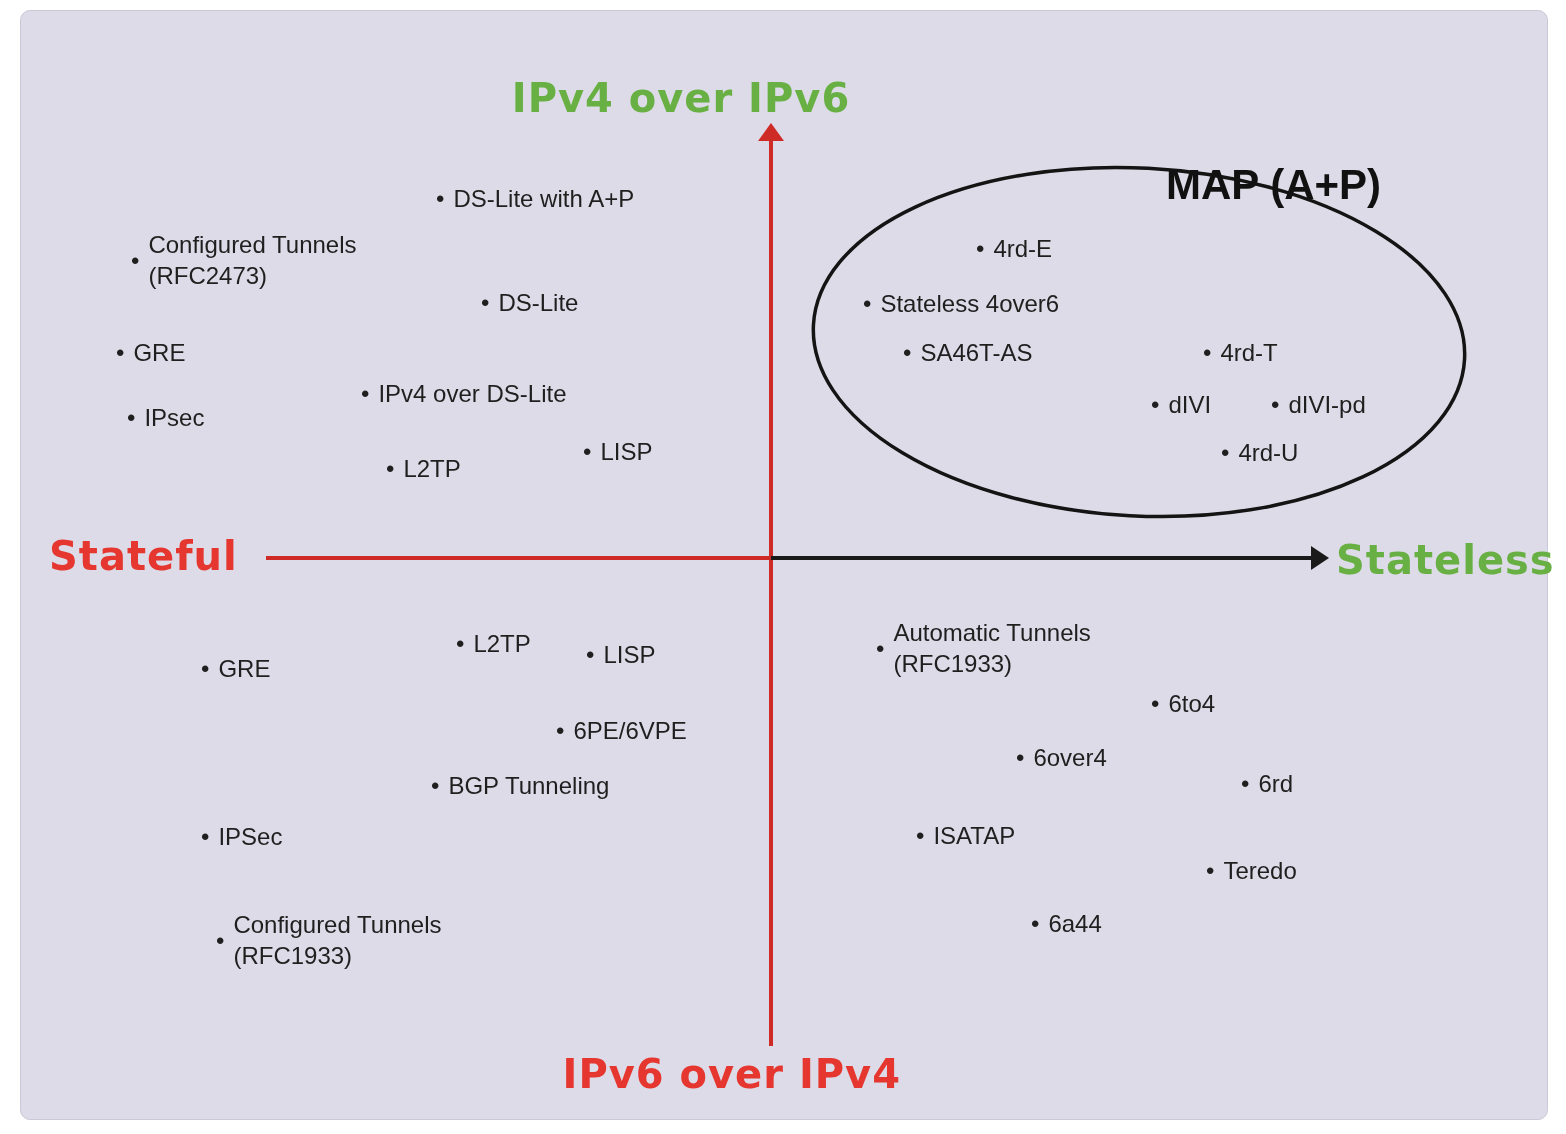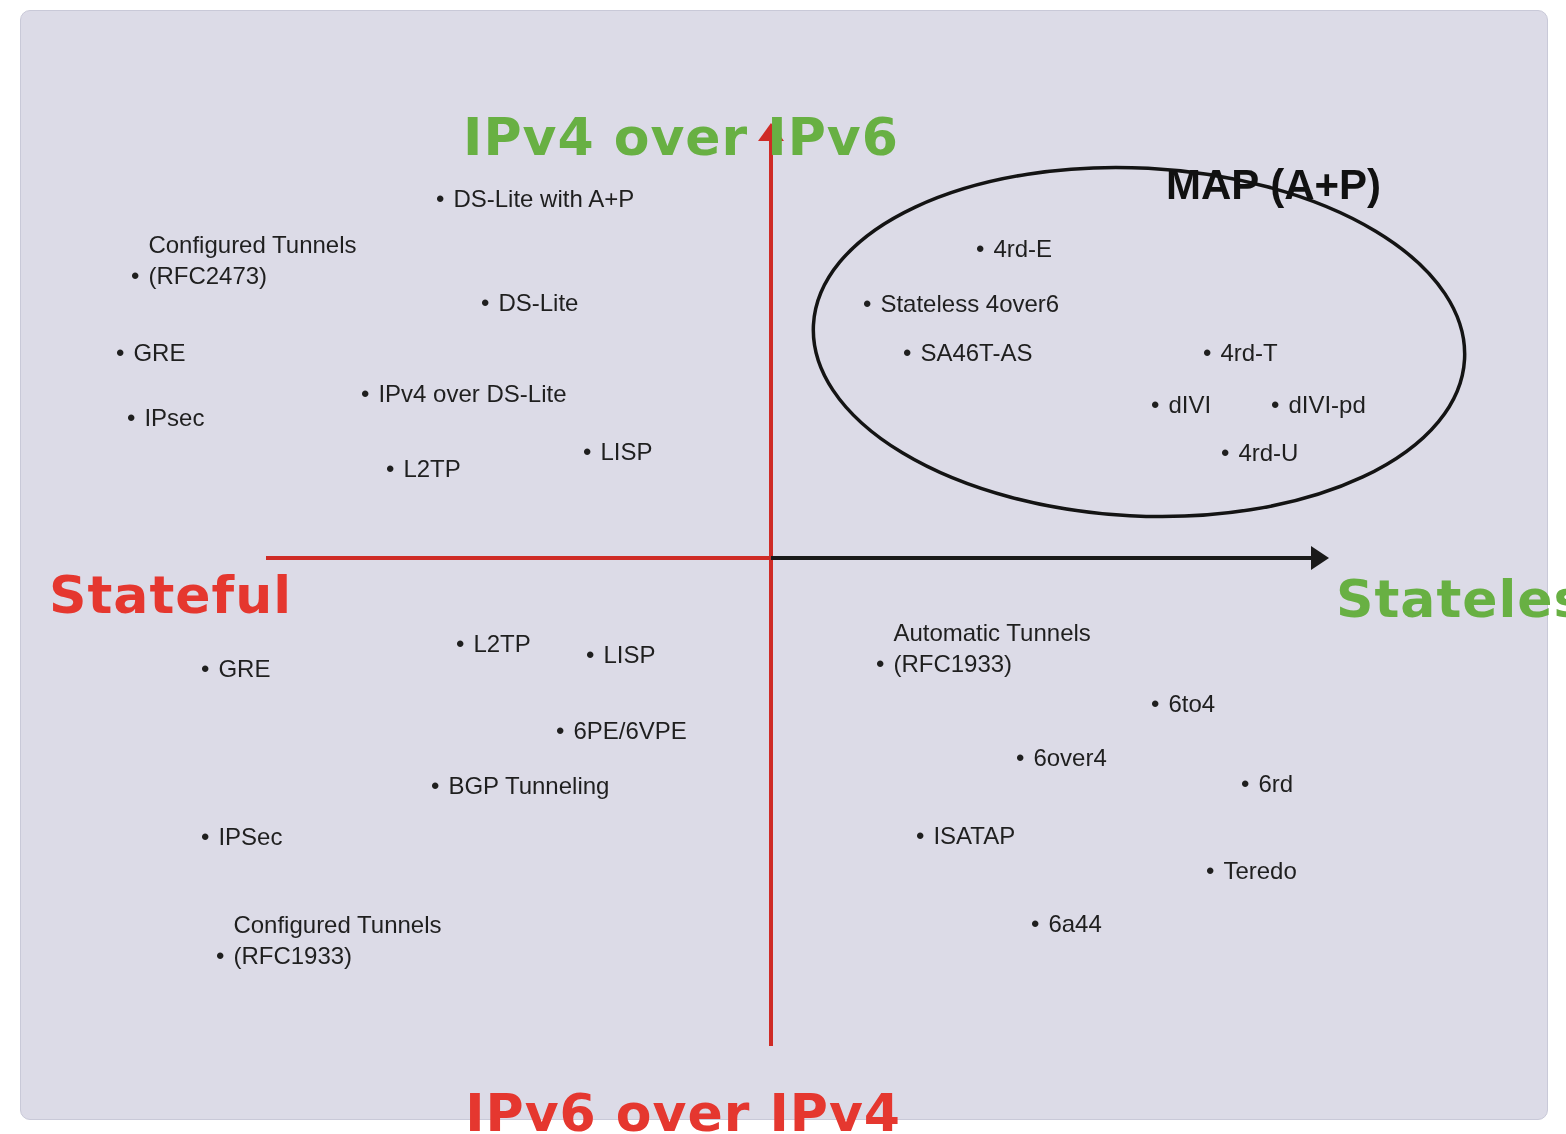--- a/index.html
+++ b/index.html
@@ -23,29 +23,29 @@
   .hline-right{position:absolute;left:750px;top:545px;width:542px;height:4px;background:var(--black);}
   .arrow-up{position:absolute;left:737px;top:112px;width:0;height:0;
     border-left:13px solid transparent;border-right:13px solid transparent;
     border-bottom:18px solid var(--axis_red);}
   .arrow-right{position:absolute;left:1290px;top:535px;width:0;height:0;
     border-top:12px solid transparent;border-bottom:12px solid transparent;
     border-left:18px solid var(--black);}
   
   .axis-label{
     position:absolute;font-family:"DejaVu Sans",sans-serif;font-weight:bold;
-    font-size:52px;letter-spacing:1px;white-space:nowrap;margin-top:32px;
+    font-size:40px;letter-spacing:1px;white-space:nowrap;
   }
   .axis-top{left:440px;top:64px;width:440px;text-align:center;color:var(--green);}
   .axis-bottom{left:440px;top:1040px;width:440px;text-align:right;color:var(--red);}
   .axis-left{left:28px;top:522px;color:var(--red);}
   .axis-right{left:1315px;top:526px;color:var(--green);}
   
   .item{
-    position:absolute;display:flex;align-items:flex-end;
+    position:absolute;display:flex;align-items:center;
     font-size:24px;color:#1f1f1f;line-height:1.3;white-space:pre-line;
   }
   .item::before{content:"•";margin-right:9px;color:#1f1f1f;}
   .map-label{
     position:absolute;left:1145px;top:150px;font-size:42px;color:#111111;
     white-space:nowrap;
     font-weight:bold;
   }
   .ellipse-svg{position:absolute;left:782px;top:145px;}
 </style>

